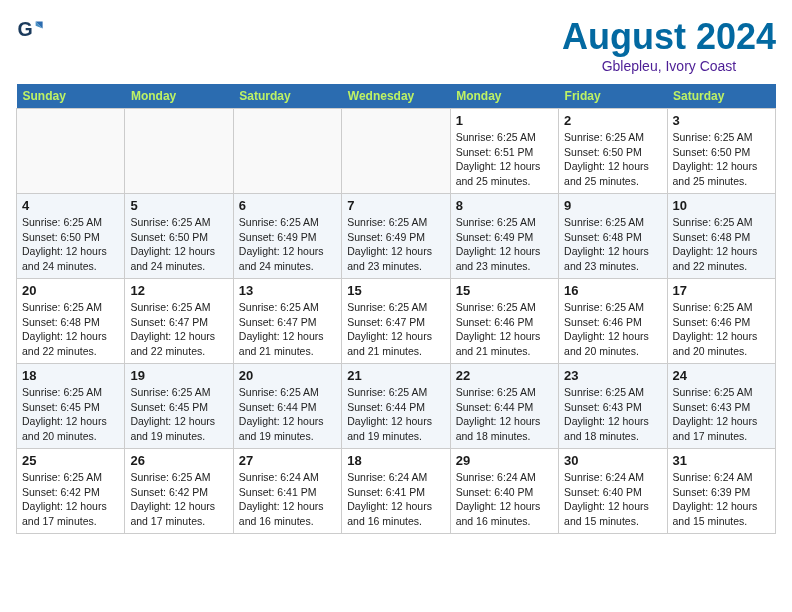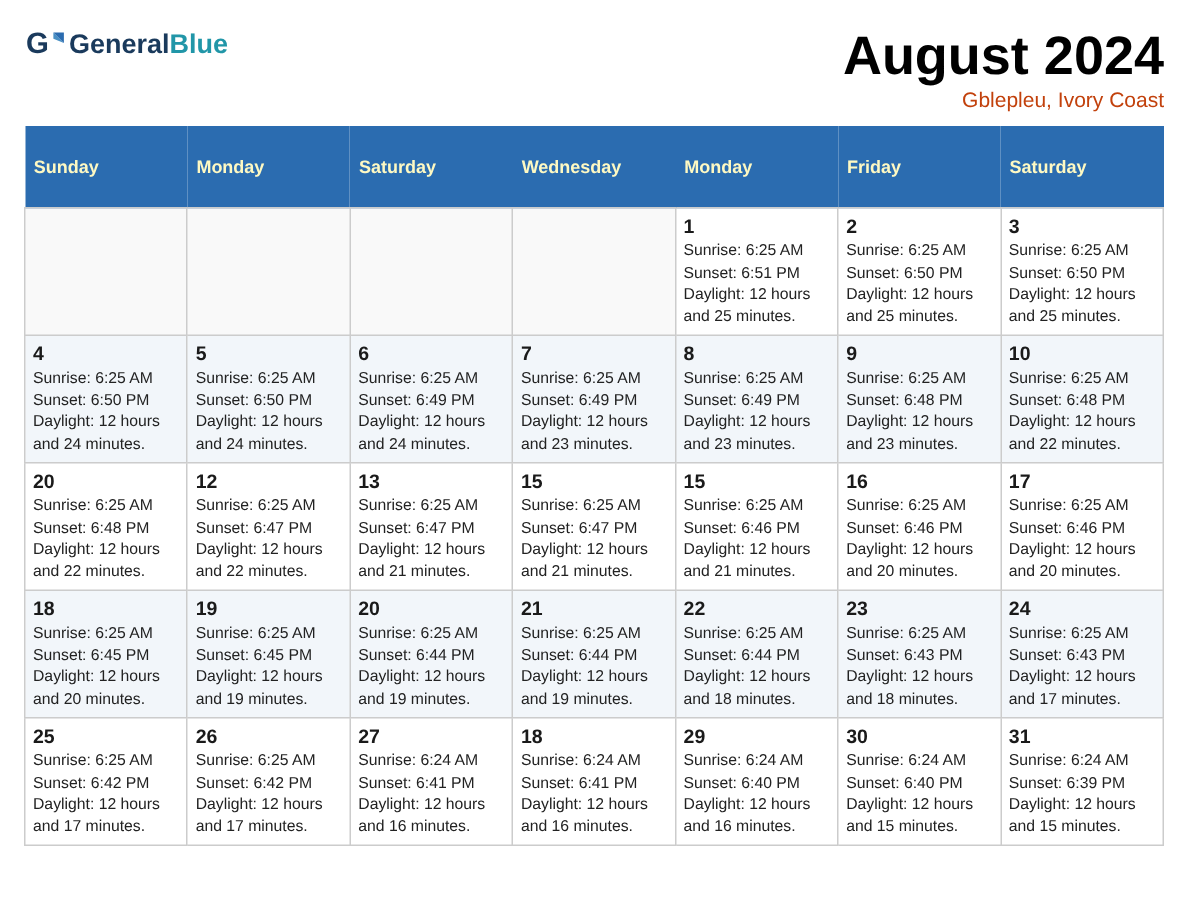--- a/index.html
+++ b/index.html
@@ -33,36 +33,37 @@
       width: 28px;
       height: 28px;
       margin-right: 2px;
     }
     .title-area {
       text-align: right;
     }
     .month-title {
       font-size: 36px;
       font-weight: bold;
-      color: #000000;
+      color: #0369a1;
     }
     .location {
       font-size: 14px;
-      color: #c2410c;
+      color: #4c1d95;
+      text-align: center;
     }
     table {
       width: 100%;
       border-collapse: collapse;
       font-size: 11px;
     }
     thead tr th {
       background: #2b6cb0;
-      color: #fef9c3;
+      color: #bef264;
       text-align: left;
-      padding: 20px 6px;
+      padding: 5px 6px;
       font-size: 12px;
       font-weight: bold;
     }
     tbody tr td {
       border: 1px solid #ccc;
       vertical-align: top;
       padding: 4px 5px;
       height: 85px;
       width: 14.28%;
     }
@@ -93,23 +94,20 @@
 </head>
 <body>
 
 <div class="header">
   <div class="logo">
     <svg class="logo-icon" viewBox="0 0 40 40">
       <text x="2" y="28" font-size="28" font-family="Arial" font-weight="bold" fill="#1a3a5c">G</text>
       <polygon points="28,8 38,18 28,14" fill="#4a90c4"></polygon>
       <polygon points="28,8 38,8 38,18" fill="#2b6cb0"></polygon>
     </svg>
-    <div class="logo-text">
-      <div>General<span>Blue</span></div>
-    </div>
   </div>
   <div class="title-area">
     <div class="month-title">August 2024</div>
     <div class="location">Gblepleu, Ivory Coast</div>
   </div>
 </div>
 
 <table>
   <thead>
     <tr id="weekday-header">

